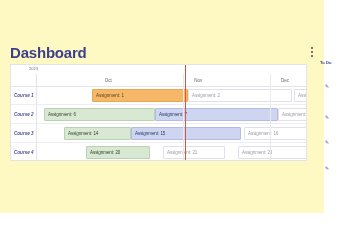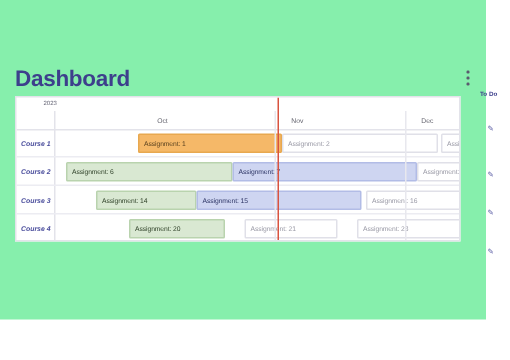--- a/index.html
+++ b/index.html
@@ -13,21 +13,21 @@
     overflow: hidden;
     font-family: "Liberation Sans", sans-serif;
     -webkit-font-smoothing: antialiased;
   }
 
   #app {
     position: absolute;
     left: 0; top: 0;
     width: 324px;
     height: 213px;
-    background: #86efac;
+    background: #fef9c3;
   }
 
   
   .header-row {
     position: absolute;
     left: 10px;
     top: 44px;
     width: 307px;
     height: 20px;
   }

